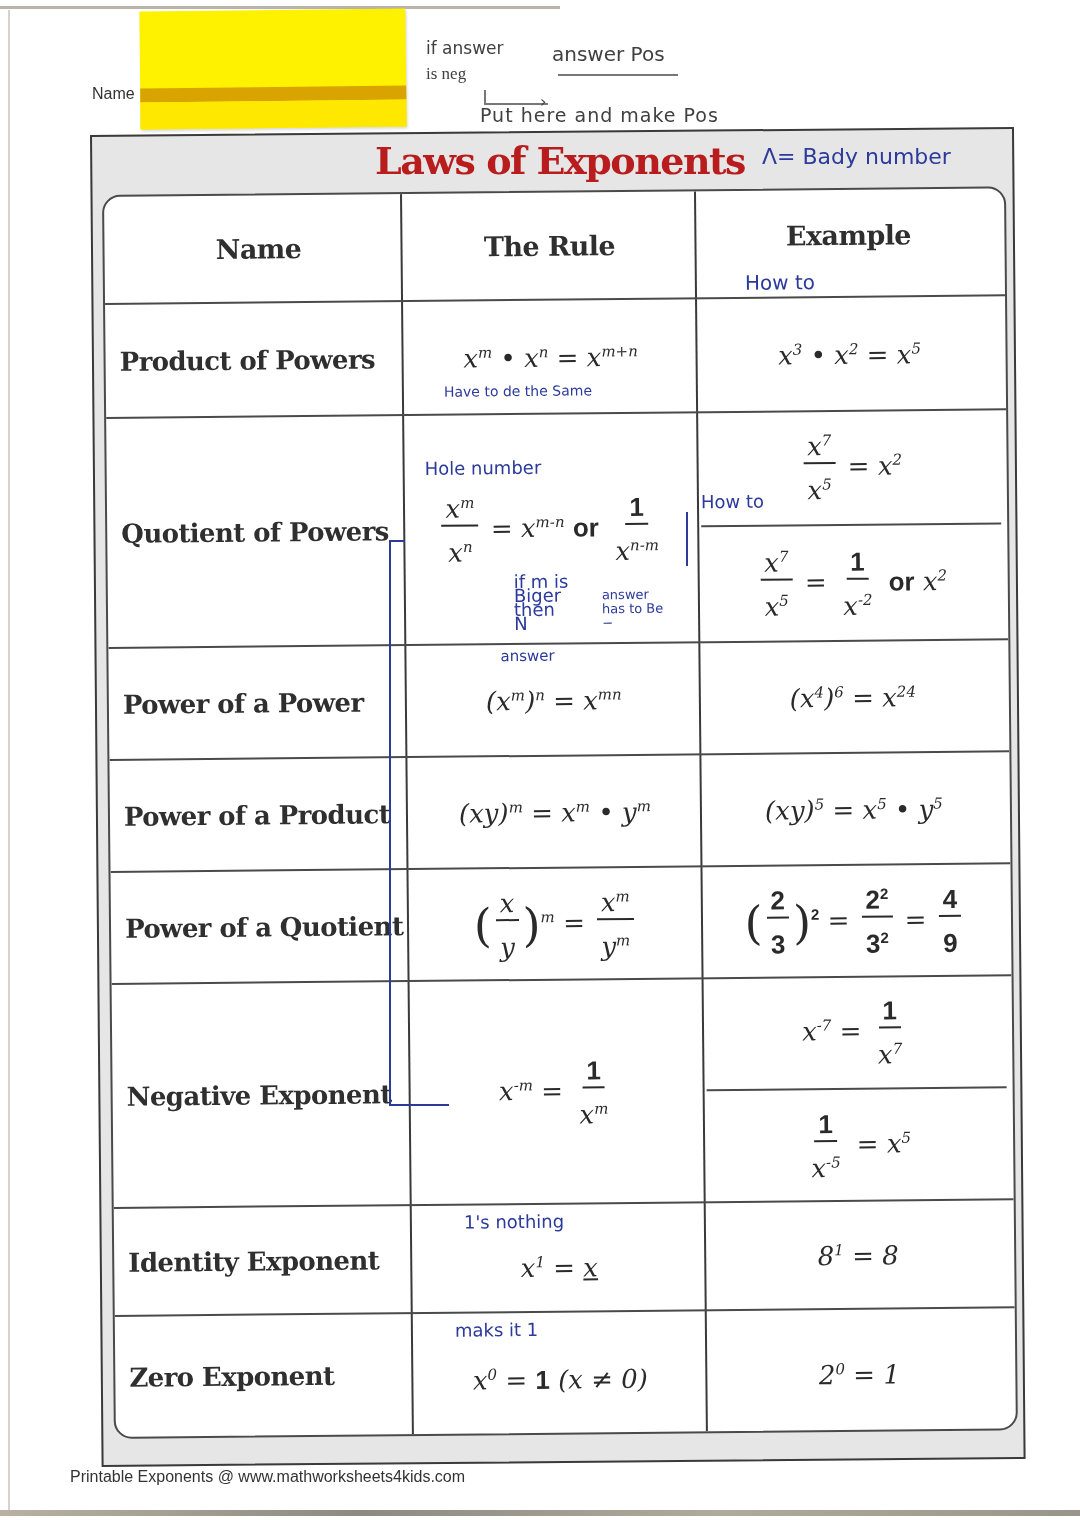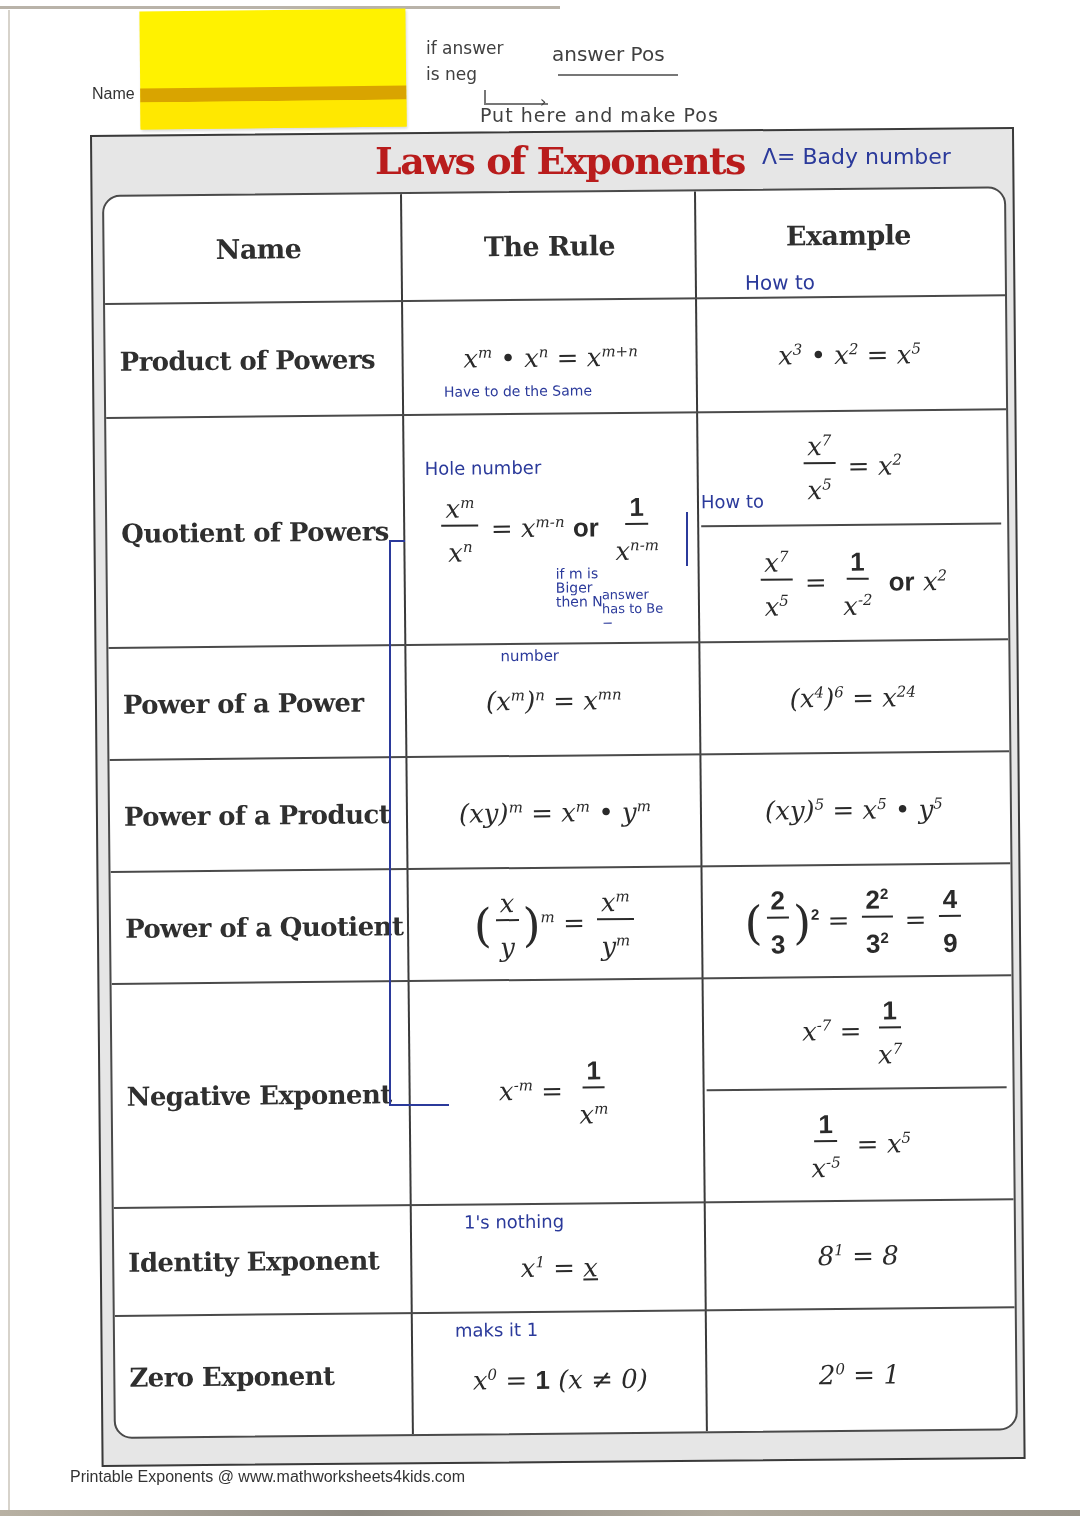--- a/index.html
+++ b/index.html
@@ -51,21 +51,21 @@
 <div class="page-edge-left"></div>
 <div class="page-edge-bottom"></div>
 
 <div class="name-label">Name</div>
 <div class="sticky">
   <div class="fold"></div>
   <div class="under"></div>
 </div>
 
 <div class="hand gray" style="left:426px;top:38px;font-size:17px;">if answer</div>
-<div class="hand gray" style="left:426px;top:64px;font-size:17px;">is neg</div>
+<div class="hand gray" style="left:426px;top:64px;font-size:17px;font-family:Liberation Serif, serif;">is neg</div>
 <div class="hand gray" style="left:552px;top:42px;font-size:20px;">answer Pos</div>
 <div class="hand-line" style="left:558px;top:74px;width:120px;height:2px;background:#777;"></div>
 <div class="hand-line" style="left:484px;top:90px;width:2px;height:14px;background:#777;"></div>
 <div class="hand-line" style="left:484px;top:103px;width:64px;height:2px;background:#777;"></div>
 <div class="hand gray" style="left:540px;top:92px;font-size:16px;">›</div>
 <div class="hand gray" style="left:480px;top:104px;font-size:19px;letter-spacing:1px;">Put here and make Pos</div>
 
 <div class="outer-frame"></div>
 <div class="title">Laws of Exponents</div>
 <div class="hand" style="left:762px;top:144px;font-size:22px;font-style:normal;">Λ= Bady number</div>
@@ -102,21 +102,21 @@
             <span class="top"><span>x</span><sup>m</sup></span>
             <span class="bot"><span>x</span><sup>n</sup></span>
           </span>
         <span>=</span> <span>x</span><sup>m-n</sup> <span class="n">or</span>
         <span class="frac">
             <span class="top n">1</span>
             <span class="bot"><span>x</span><sup>n-m</sup></span>
           </span>
       </span>
     </div>
-    <div class="hand" style="left:406px;top:152px;font-size:14px;font-style:normal;line-height:14px;white-space:normal;width:60px;margin-left:42px;">if m is Biger then N</div>
+    <div class="hand" style="left:406px;top:160px;font-size:18px;font-style:normal;line-height:14px;white-space:normal;width:60px;">if m is Biger then N</div>
     <div class="hand" style="left:494px;top:174px;font-size:13px;font-style:normal;line-height:14px;white-space:normal;width:70px;">answer has to Be −</div>
     <div class="hand" style="left:594px;top:78px;font-size:18px;font-style:normal;">How to</div>
     <div class="half-split" style="top:112px;"></div>
     <div class="sub-cell" style="top:0;height:112px;">
       <span class="math"><span class="frac">
             <span class="top"><span>x</span><sup>7</sup></span>
             <span class="bot"><span>x</span><sup>5</sup></span>
           </span> <span>=</span> <span>x</span><sup>2</sup></span>
     </div>
     <div class="sub-cell" style="top:114px;height:116px;">
@@ -125,21 +125,21 @@
             <span class="bot"><span>x</span><sup>5</sup></span>
           </span> <span>=</span> <span class="frac">
             <span class="top n">1</span>
             <span class="bot"><span>x</span><sup>-2</sup></span>
           </span> <span class="n">or</span> <span>x</span><sup>2</sup></span>
     </div>
   </div>
 
   <div class="row" style="top:450px;height:112px;">
     <div class="cell c-name">Power of a Power</div>
-    <div class="hand" style="left:392px;top:2px;font-size:15px;font-style:normal;">number</div>
+    <div class="hand" style="left:392px;top:2px;font-size:15px;font-style:normal;">answer</div>
     <div class="cell c-rule">
       <span class="math"><span>(</span><span>x</span><sup>m</sup><span>)</span><sup>n</sup> <span>=</span> <span>x</span><sup>mn</sup></span>
     </div>
     <div class="cell c-ex">
       <span class="math"><span>(</span><span>x</span><sup>4</sup><span>)</span><sup>6</sup> <span>=</span> <span>x</span><sup>24</sup></span>
     </div>
   </div>
 
   <div class="row" style="top:562px;height:112px;">
     <div class="cell c-name">Power of a Product</div>

